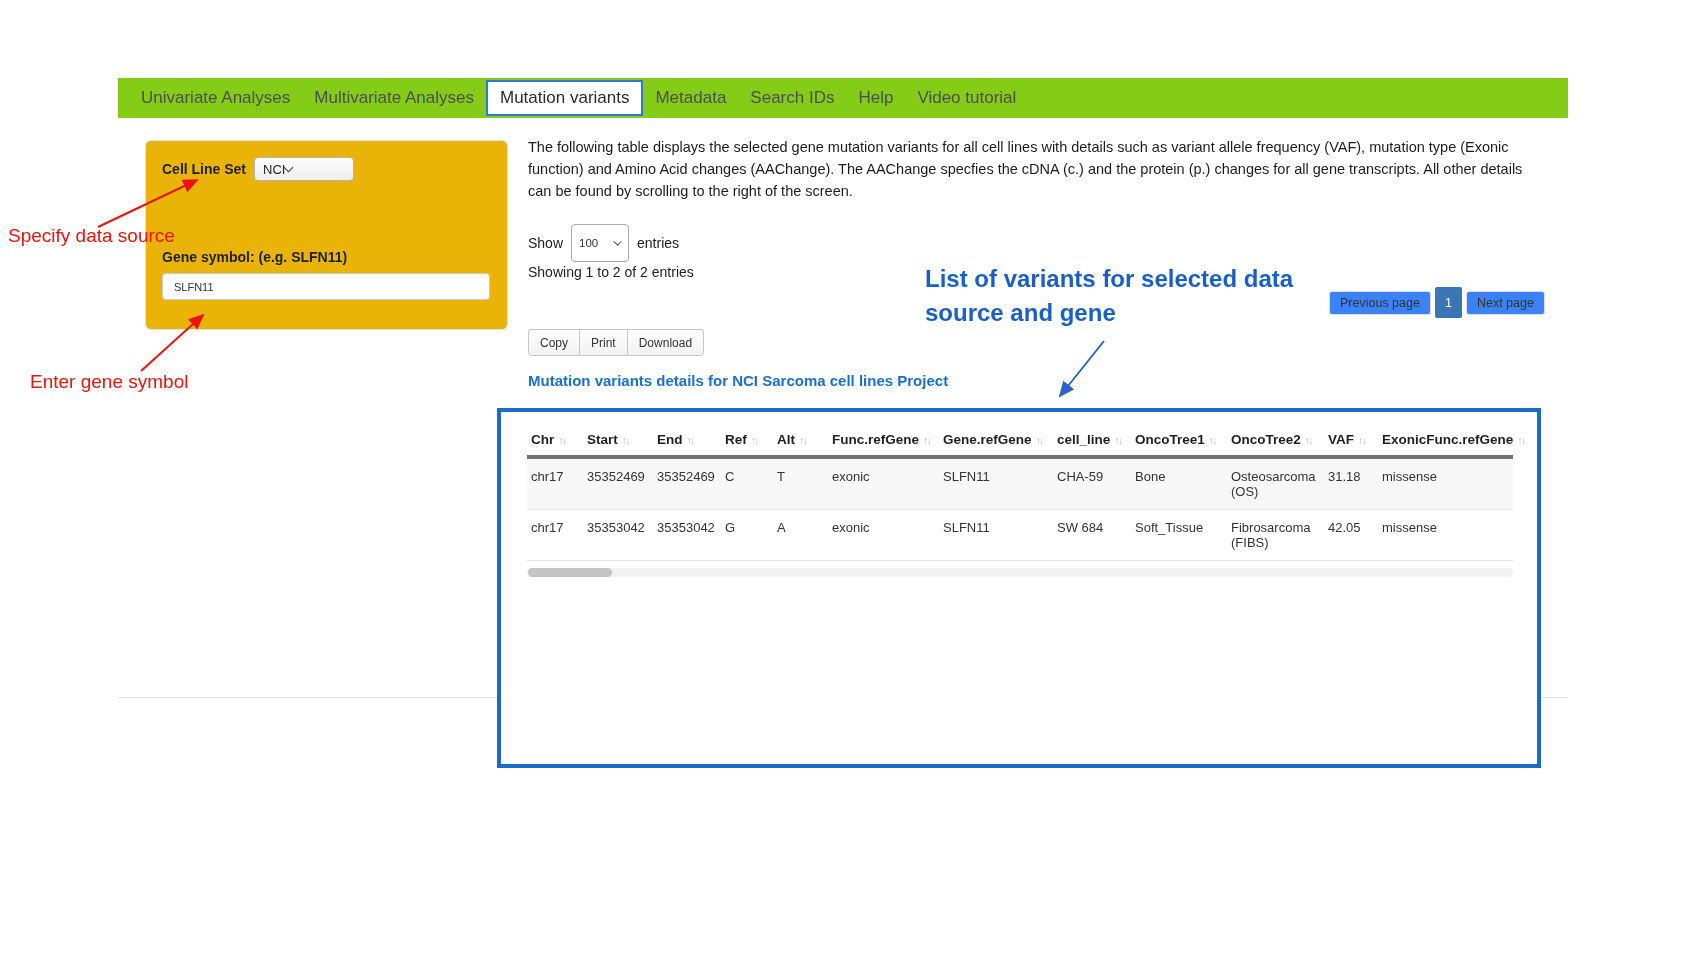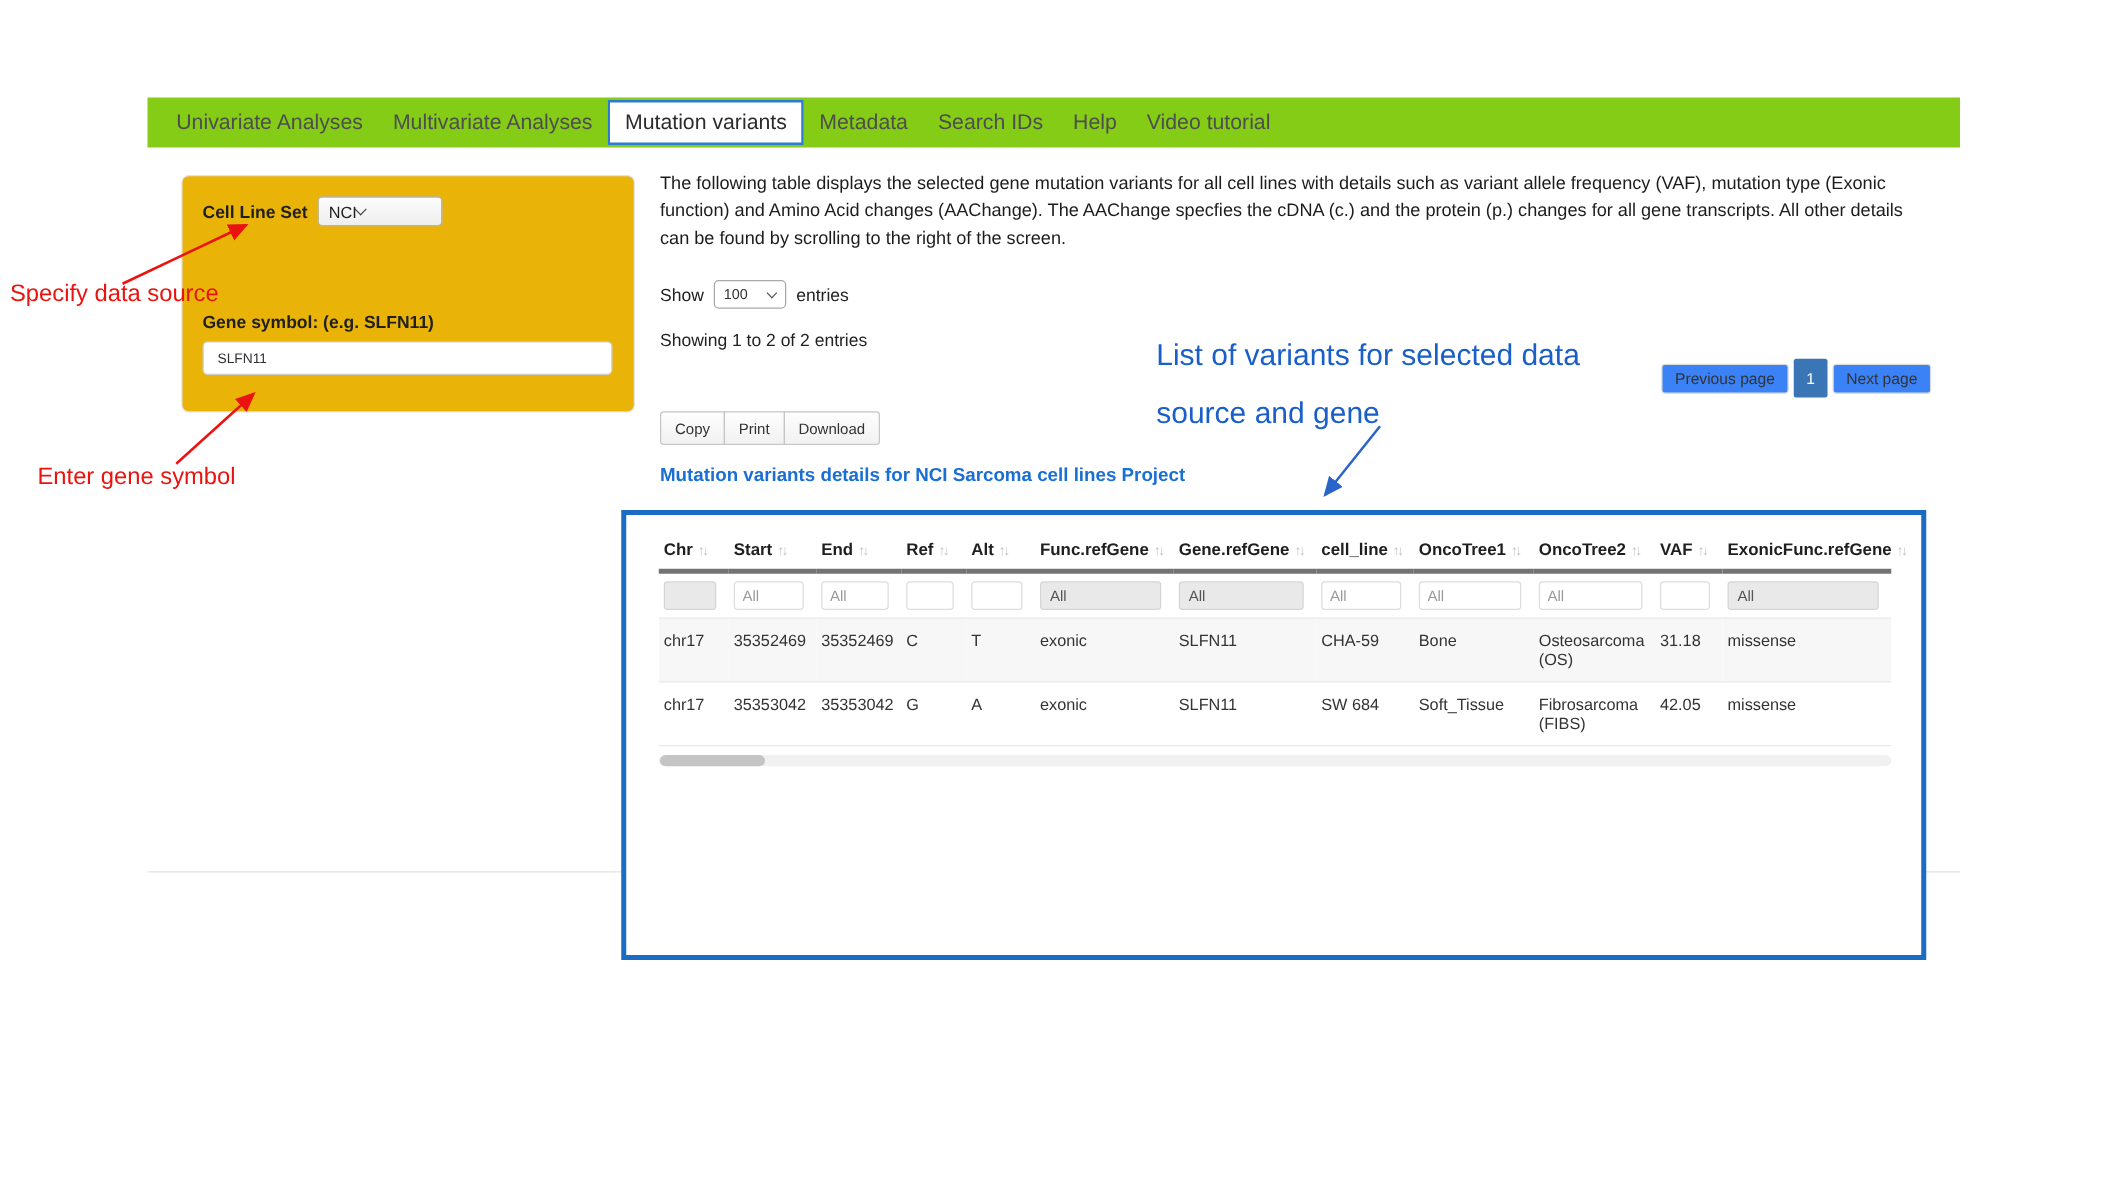--- a/index.html
+++ b/index.html
@@ -21,28 +21,28 @@
               background:linear-gradient(#fdfdfd,#eee);border:1px solid #b5b5b5;border-radius:4px;
               padding:0 8px;font-size:13px;color:#222;cursor:pointer}
   .chev{flex:none;width:7px;height:7px;border-right:1.5px solid #444;border-bottom:1.5px solid #444;
         transform:rotate(45deg);margin-top:-3px}
   .gene-label{position:absolute;left:16px;top:108px}
   .gene-input{position:absolute;left:16px;top:132px;width:328px;height:27px;border:1px solid #ccc;
               border-radius:4px;padding:0 11px;font-size:11px;color:#333;background:#fff;font-family:inherit}
 
   
   .red-note{position:absolute;color:#ea130e;font-size:19px;font-weight:500;white-space:nowrap}
-  .blue-note{position:absolute;left:925px;top:262px;width:395px;font-size:24px;font-weight:normal;
-             color:#1a5fc8;line-height:46px}
+  .blue-note{position:absolute;left:925px;top:262px;width:395px;font-size:24px;font-weight:bold;
+             color:#1a5fc8;line-height:34px}
   .overlay{position:absolute;left:0;top:0;z-index:6;pointer-events:none}
 
   
   .description{position:absolute;left:528px;top:136px;width:1000px;font-size:14.5px;line-height:22px;color:#1c1c1c}
   .show-row{position:absolute;left:528px;top:224px;display:flex;align-items:center;gap:8px;font-size:14px;color:#222}
-  .show-select{display:flex;align-items:center;justify-content:space-between;width:58px;height:23px;
+  .show-select{display:flex;align-items:center;justify-content:space-between;width:58px;height:38px;
                border:1px solid #a9a9a9;border-radius:4px;padding:0 7px;background:#fff;font-size:11.5px;
                color:#333;cursor:pointer}
   .showing-text{position:absolute;left:528px;top:264px;font-size:14px;color:#222}
   .btn-group{position:absolute;left:528px;top:329px;display:flex}
   .dt-btn{height:27px;padding:0 11px;font-size:12px;color:#333;background:linear-gradient(#fefefe,#f1f1f1);
           border:1px solid #c6c6c6;margin-right:-1px;font-family:inherit;cursor:pointer}
   .dt-btn:first-child{border-radius:3px 0 0 3px}
   .dt-btn:last-child{border-radius:0 3px 3px 0}
   .table-caption{position:absolute;left:528px;top:372px;font-size:15px;font-weight:600;color:#1a6fd4}
   .pagination{position:absolute;left:1329px;top:287px;display:flex;align-items:center;font-size:12.5px}
@@ -153,42 +153,20 @@
             <th><span>End</span><span class="sort-icons">↑↓</span></th>
             <th><span>Ref</span><span class="sort-icons">↑↓</span></th>
             <th><span>Alt</span><span class="sort-icons">↑↓</span></th>
             <th><span>Func.refGene</span><span class="sort-icons">↑↓</span></th>
             <th><span>Gene.refGene</span><span class="sort-icons">↑↓</span></th>
             <th><span>cell_line</span><span class="sort-icons">↑↓</span></th>
             <th><span>OncoTree1</span><span class="sort-icons">↑↓</span></th>
             <th><span>OncoTree2</span><span class="sort-icons">↑↓</span></th>
             <th><span>VAF</span><span class="sort-icons">↑↓</span></th>
             <th><span>ExonicFunc.refGene</span><span class="sort-icons">↑↓</span></th>
-          </tr>
-        <tr>
-            <td class="filter-cell">
-              <div class="filter-select"></div>
-            </td>
-            <td class="filter-cell"><input class="filter-input" placeholder="All" style=""></td>
-            <td class="filter-cell"><input class="filter-input" placeholder="All" style=""></td>
-            <td class="filter-cell"><input class="filter-input" placeholder="" style=""></td>
-            <td class="filter-cell"><input class="filter-input" placeholder="" style=""></td>
-            <td class="filter-cell">
-              <div class="filter-select">All</div>
-            </td>
-            <td class="filter-cell">
-              <div class="filter-select">All</div>
-            </td>
-            <td class="filter-cell"><input class="filter-input" placeholder="All" style=""></td>
-            <td class="filter-cell"><input class="filter-input" placeholder="All" style=""></td>
-            <td class="filter-cell"><input class="filter-input" placeholder="All" style=""></td>
-            <td class="filter-cell"><input class="filter-input" placeholder="" style=""></td>
-            <td class="filter-cell">
-              <div class="filter-select">All</div>
-            </td>
           </tr>
       </thead>
       <tbody>
           <tr class="stripe">
             <td>chr17</td>
             <td>35352469</td>
             <td>35352469</td>
             <td>C</td>
             <td>T</td>
             <td>exonic</td>

